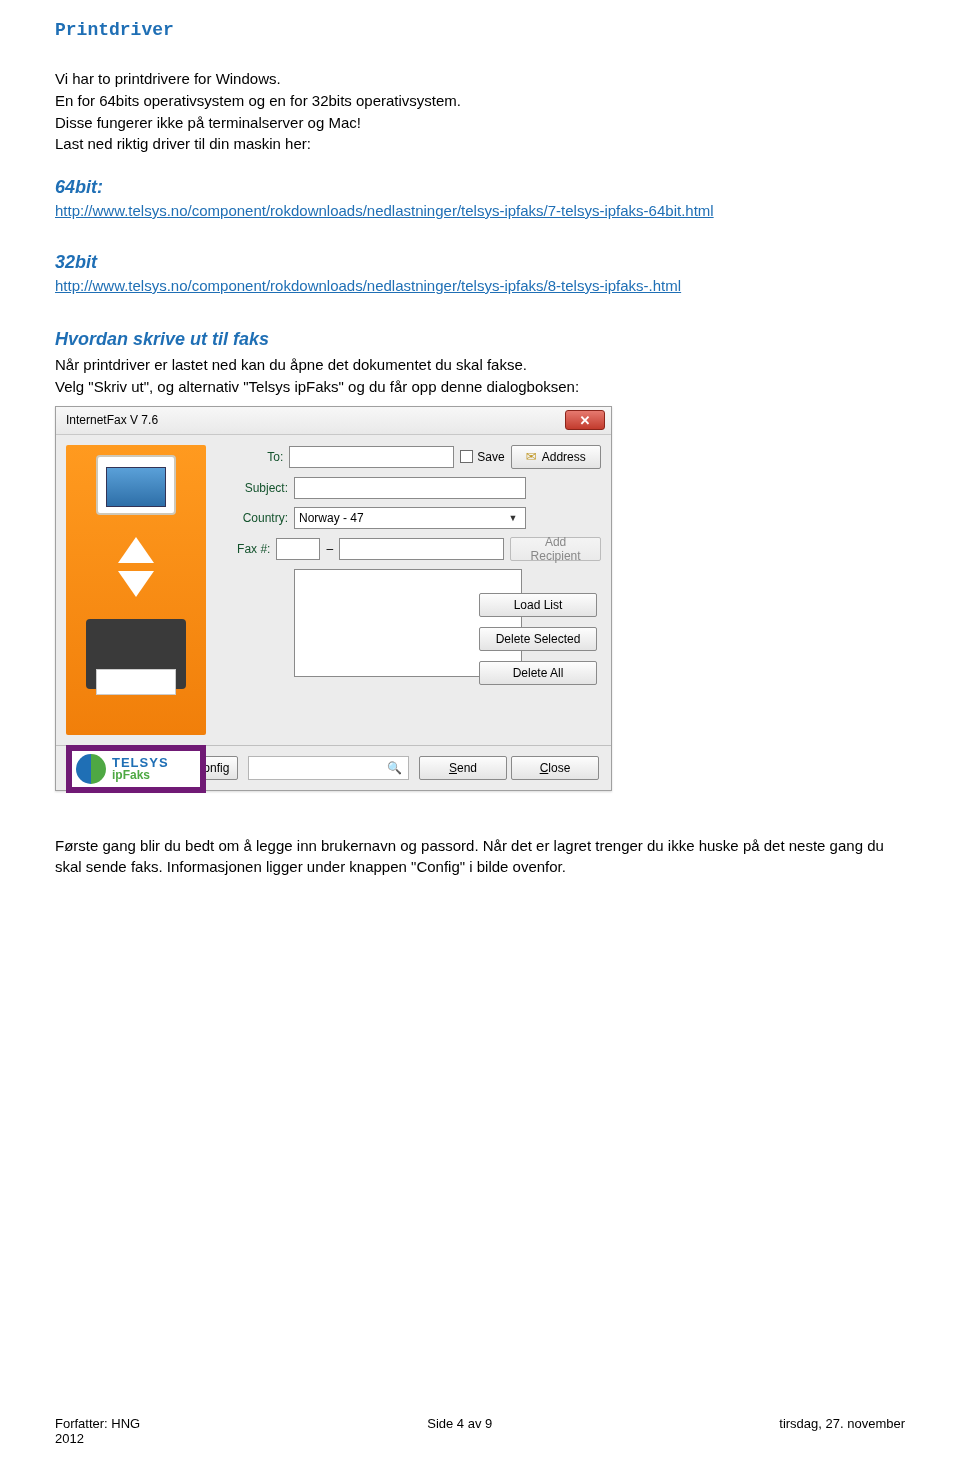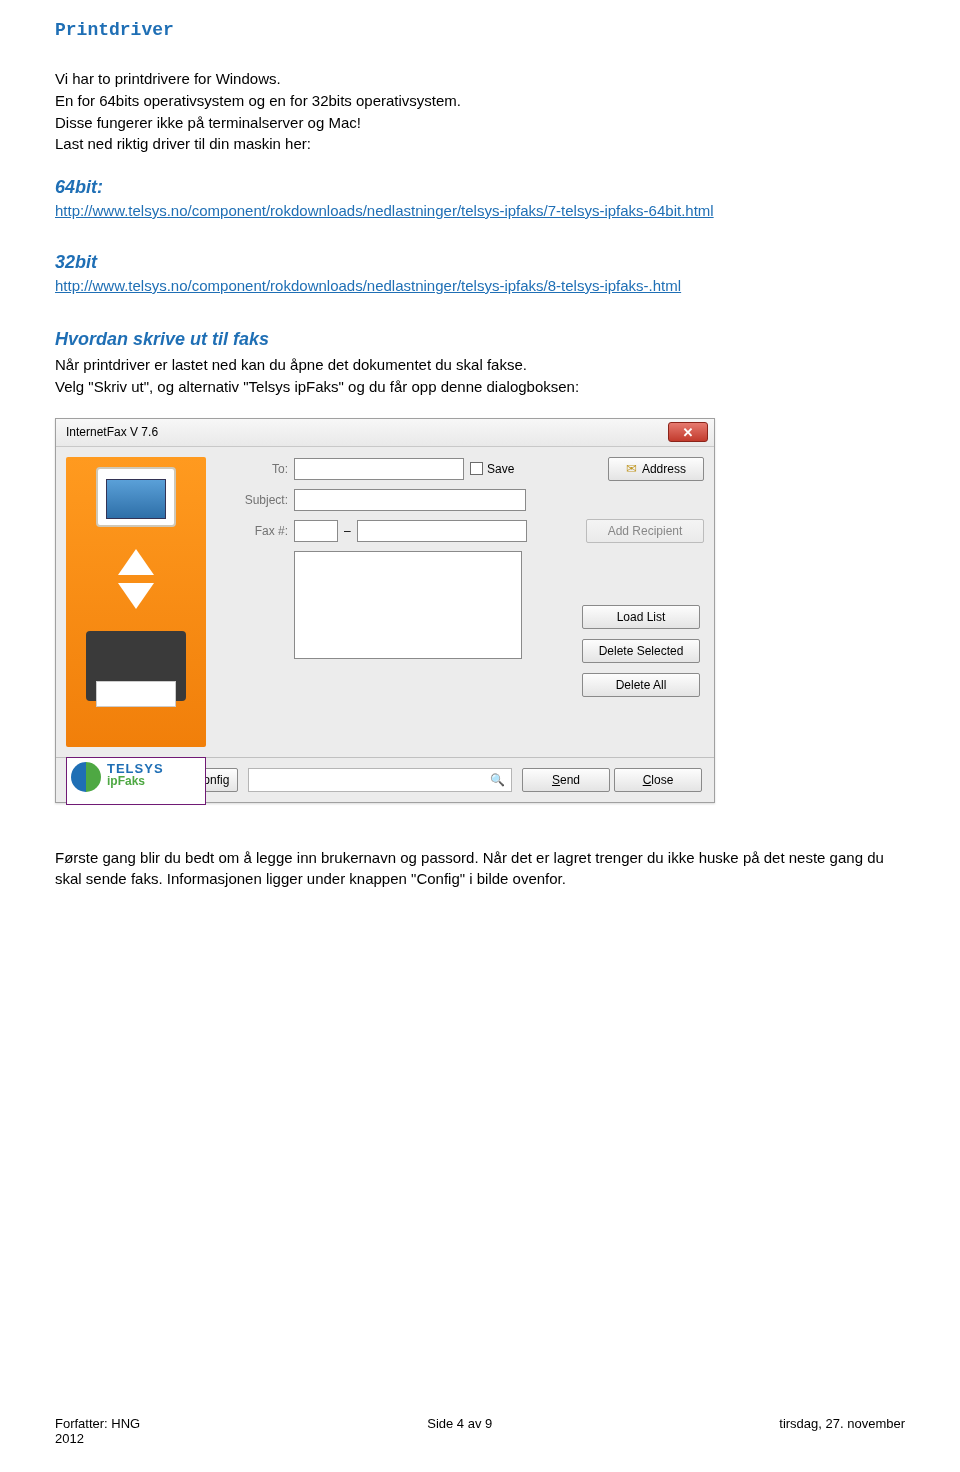--- a/index.html
+++ b/index.html
@@ -35,24 +35,24 @@
     color: #1f6fb5;
     text-decoration: underline;
     font-size: 15px;
     word-break: break-all;
   }
   .link-block { margin-bottom: 32px; }
   .section-gap { margin-top: 34px; }
 
   
   .dialog {
-    width: 660px;
+    width: 557px;
     border: 1px solid #a0a0a0;
     background: #ececec;
-    margin-top: 20px;
+    margin-top: 8px;
     font-family: Tahoma, Verdana, sans-serif;
     font-size: 12px;
     color: #000;
     box-shadow: 0 1px 2px rgba(0,0,0,.15);
   }
   .dialog-titlebar {
     display: flex;
     justify-content: space-between;
     align-items: center;
     height: 28px;
@@ -119,42 +119,42 @@
     position: relative;
   }
   .fax-paper {
     position: absolute; left: 10px; bottom: -6px;
     width: 80px; height: 26px;
     background: #fff; border: 1px solid #ccc;
   }
   .telsys-logo {
     position: absolute; left: 10px; top: 310px;
     width: 140px; height: 48px;
-    background: #fff; border: 1px solid #701a75;
-    display: flex; align-items: flex-start; gap: 6px; padding: 4px;
+    background: #fff; border: 6px solid #701a75;
+    display: flex; align-items: center; gap: 6px; padding: 4px;
   }
   .logo-mark {
     width: 30px; height: 30px; border-radius: 50%;
     background: conic-gradient(#4ea843 0 50%, #1f6fb5 50% 100%);
   }
   .logo-text { display: flex; flex-direction: column; line-height: 1; }
   .logo-text .t1 { color: #1f6fb5; font-weight: bold; font-size: 13px; letter-spacing: 1px; }
   .logo-text .t2 { color: #4ea843; font-weight: bold; font-size: 12px; }
 
   .form-area {
     margin-left: 160px;
     min-height: 290px;
   }
   .form-row {
     display: flex; align-items: center;
     margin-bottom: 8px;
     gap: 6px;
   }
   .form-label {
-    width: 62px; text-align: right; font-size: 12px; color: #737373;
+    width: 62px; text-align: right; font-size: 12px; color: #14532d;
   }
   .text-input, .combo {
     height: 22px;
     border: 1px solid #8a8a8a;
     background: #fff;
     font-size: 12px;
     padding: 0 4px;
   }
   .combo { display: flex; align-items: center; justify-content: space-between; }
   .combo .caret {
@@ -304,20 +304,27 @@
           <span class="icon-env">✉</span>
           <span>Address</span>
         </button>
       </div>
 
       <div class="form-row">
         <span class="form-label">Subject:</span>
         <input class="text-input" style="width: 232px;" value="">
       </div>
 
+      <div class="form-row">
+        <span class="form-label">Country:</span>
+        <div class="combo" style="width:232px">
+          <span>Norway - 47</span>
+          <span class="caret">▼</span>
+        </div>
+      </div>
 
       <div class="form-row">
         <span class="form-label">Fax #:</span>
         <input class="text-input" style="width: 44px;" value="">
         <span>–</span>
         <input class="text-input" style="width: 170px;" value="">
         <button class="win-button disabled" style="width:118px;margin-left:auto">
           <span>Add Recipient</span>
         </button>
       </div>

